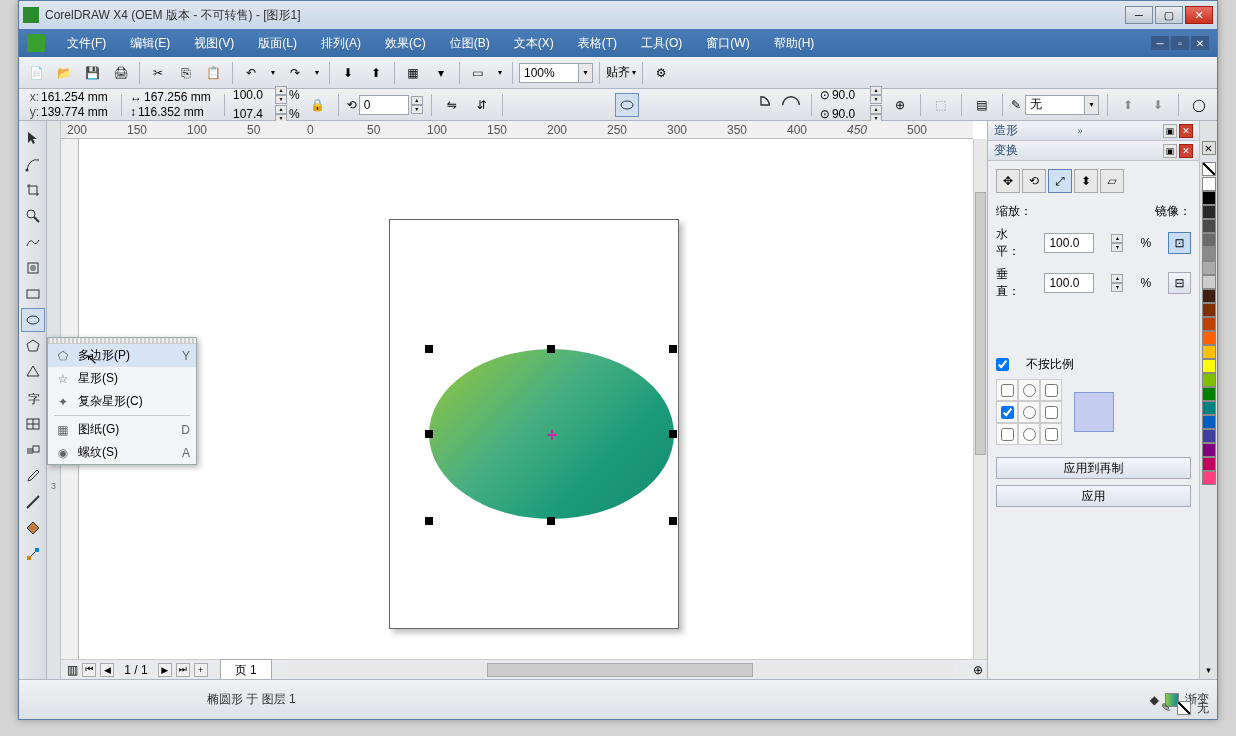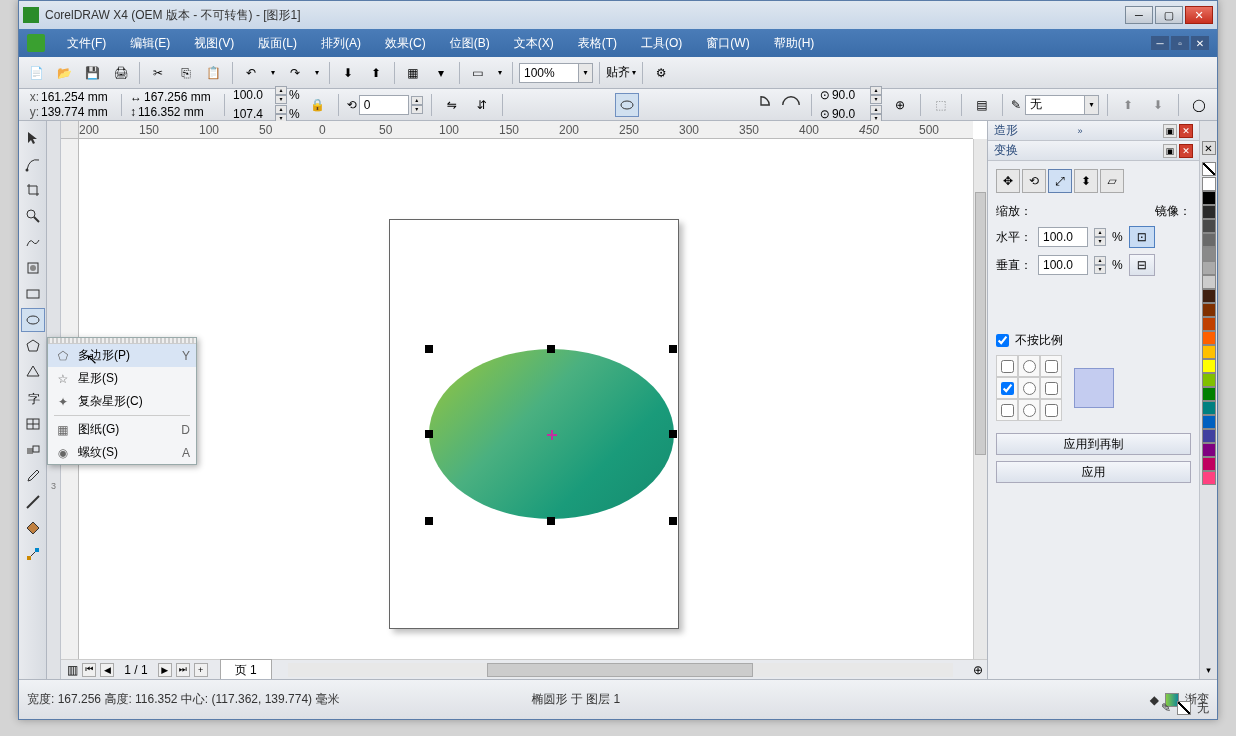--- a/index.html
+++ b/index.html
@@ -31,21 +31,21 @@
 .coord-val { width: 72px; }
 .spinner { display: flex; flex-direction: column; }
 .spinner div { width: 12px; height: 9px; border: 1px solid #9fa6b0; background: #e8e8e8; font-size: 6px; text-align: center; line-height: 7px; }
 .main-area { position: relative; display: flex; height: calc(100% - 28px - 28px - 32px - 32px - 40px); }
 .toolbox { width: 28px; background: linear-gradient(90deg,#e8eaee,#d8dce2); border-right: 1px solid #b0b6c0; display: flex; flex-direction: column; padding-top: 4px; }
 .tool { width: 24px; height: 24px; margin: 1px auto; display: flex; align-items: center; justify-content: center; cursor: pointer; border: 1px solid transparent; }
 .tool.active { background: #d0e0f0; border-color: #7090c0; }
 .tool svg { width: 16px; height: 16px; }
 .left-num { width: 14px; background: #e0e2e6; border-right: 1px solid #c0c4cc; font-size: 9px; text-align: center; color: #777; padding-top: 360px; }
 .canvas-wrap { flex: 1; position: relative; background: #fff; overflow: hidden; }
-.ruler-h { position: absolute; top: 0; left: 18px; right: 14px; height: 18px; background: #f0f0f0; border-bottom: 1px solid #bbb; display: flex; font-size: 9px; color: #555; overflow: hidden; }
+.ruler-h { position: absolute; top: 0; left: 6px; right: 14px; height: 18px; background: #f0f0f0; border-bottom: 1px solid #bbb; display: flex; font-size: 9px; color: #555; overflow: hidden; }
 .ruler-h span { position: absolute; top: 2px; }
 .ruler-v { position: absolute; top: 18px; left: 0; bottom: 14px; width: 18px; background: #f0f0f0; border-right: 1px solid #bbb; font-size: 9px; color: #555; }
 .ruler-corner { position: absolute; top: 0; left: 0; width: 18px; height: 18px; background: #e8e8e8; border-right: 1px solid #bbb; border-bottom: 1px solid #bbb; }
 .canvas { position: absolute; top: 18px; left: 18px; right: 14px; bottom: 14px; background: #fff; }
 .page { position: absolute; left: 310px; top: 80px; width: 290px; height: 410px; background: #fff; border: 1px solid #666; box-shadow: 4px 4px 6px rgba(0,0,0,0.25); }
 .ellipse { position: absolute; left: 350px; top: 210px; width: 245px; height: 170px; border-radius: 50%; background: linear-gradient(135deg, #8fc442 5%, #4ab080 40%, #1a9b7a 70%, #158a6e 100%); }
 .handle { position: absolute; width: 8px; height: 8px; background: #000; }
 .center-mark { position: absolute; left: 470px; top: 293px; width: 6px; height: 6px; }
 .center-mark::before, .center-mark::after { content: ''; position: absolute; background: #c030a0; }
 .center-mark::before { left: 2px; top: -2px; width: 2px; height: 10px; }
@@ -69,21 +69,21 @@
 .scroll-v-thumb { position: absolute; top: 10%; left: 1px; right: 1px; height: 50%; background: #ccc; border: 1px solid #aaa; }
 .dockers { width: 212px; background: #eceef2; border-left: 1px solid #b0b6c0; display: flex; flex-direction: column; }
 .docker-title { height: 20px; background: linear-gradient(#f0f2f6,#dde2ea); border-bottom: 1px solid #c0c4cc; display: flex; align-items: center; padding: 0 6px; }
 .docker-title span { flex: 1; color: #2a4a7a; }
 .docker-btn { width: 14px; height: 14px; border: 1px solid #aaa; background: #e8e8e8; margin-left: 2px; display: flex; align-items: center; justify-content: center; font-size: 9px; cursor: pointer; }
 .docker-btn.close { background: #d04030; color: #fff; border-color: #a02010; }
 .docker-body { padding: 8px; }
 .tab-row { display: flex; gap: 2px; margin-bottom: 10px; }
 .tab-btn { width: 24px; height: 24px; border: 1px solid #aaa; background: #e8e8e8; display: flex; align-items: center; justify-content: center; cursor: pointer; }
 .tab-btn.active { background: #d0e0f4; border-color: #6080b0; }
-.field-row { display: flex; align-items: center; gap: 6px; margin-bottom: 6px; }
+.field-row { display: flex; align-items: center; gap: 17px; margin-bottom: 6px; }
 .field-label { width: 36px; }
 .num-input { width: 50px; height: 20px; border: 1px solid #9fa6b0; padding: 0 4px; text-align: left; }
 .mirror-btn { width: 26px; height: 22px; border: 1px solid #aab; background: linear-gradient(#f4f6fa,#dce2ec); display: flex; align-items: center; justify-content: center; cursor: pointer; }
 .mirror-btn.active { background: #c8dcf4; border-color: #5080c0; }
 .anchor-grid { display: grid; grid-template-columns: repeat(3, 22px); grid-template-rows: repeat(3, 22px); gap: 0; }
 .anchor-cell { border: 1px solid #ccc; background: #f8f8f8; display: flex; align-items: center; justify-content: center; }
 .anchor-preview { width: 40px; height: 40px; background: #c4ccf0; border: 1px solid #8898d0; }
 .apply-btn { width: 100%; height: 22px; background: linear-gradient(#f4f6fa,#dce2ec); border: 1px solid #aab; margin-top: 6px; cursor: pointer; }
 .color-bar { width: 18px; background: #e0e2e6; border-left: 1px solid #c0c4cc; display: flex; flex-direction: column; align-items: center; padding-top: 20px; gap: 1px; }
 .swatch { width: 14px; height: 14px; border: 1px solid #888; cursor: pointer; }
@@ -570,21 +570,20 @@
           <div class="swatch" style="background: rgb(128, 0, 128);"></div>
           <div class="swatch" style="background: rgb(192, 0, 96);"></div>
           <div class="swatch" style="background: rgb(255, 64, 128);"></div>
         </div>
       <div style="margin-top:auto;font-size:9px;padding:4px">▾</div>
     </div>
   </div>
 
   <div class="statusbar">
     <div class="status-row">
-      <span>宽度: 167.256 高度: 116.352 中心: (117.362, 139.774) 毫米</span>
       <span style="margin-left:180px">椭圆形 于 图层 1</span>
       <div class="status-right">
         <span>◆</span>
         <div class="swatch" style="background:linear-gradient(90deg,#8c4,#189)"></div>
         <span>渐变</span>
       </div>
     </div>
     <div class="status-row">
       <div class="status-right">
         <span>✎</span>

